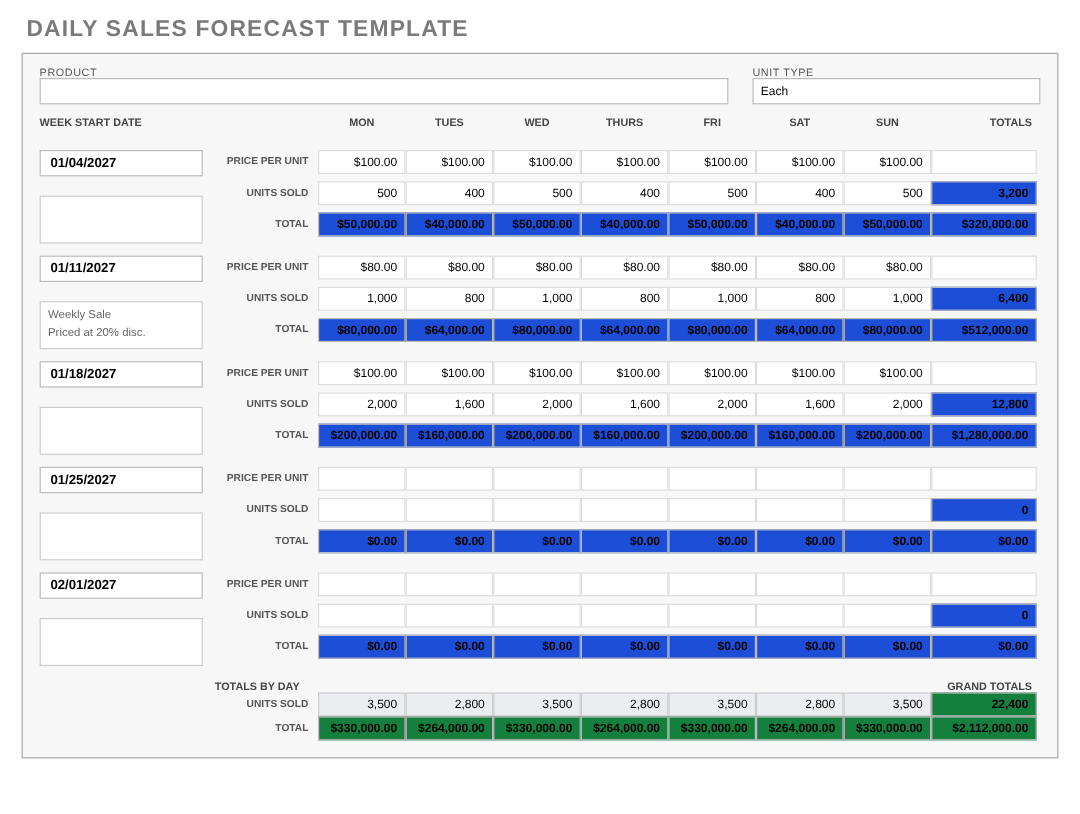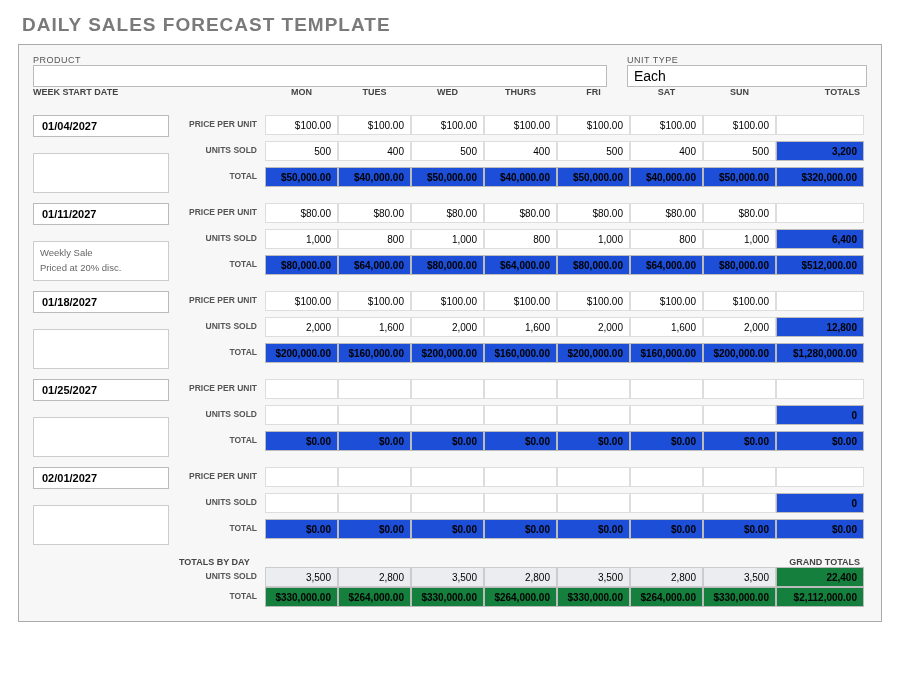--- a/index.html
+++ b/index.html
@@ -1,21 +1,21 @@
 <!DOCTYPE html>
 <html><head>
 <meta charset="utf-8">
 <style>
   * { box-sizing: border-box; margin: 0; padding: 0; }
   body { font-family: Arial, Helvetica, sans-serif; background: #fff; width: 900px; height: 678px; overflow: hidden; }
   .page-title { font-size: 19px; font-weight: bold; color: #7a7a7a; letter-spacing: 1px; padding: 14px 22px 8px; }
   .frame { margin: 0 18px; border: 1px solid #aaa; background: #f7f7f7; padding: 10px 14px 14px; }
-  .top-row { display: grid; grid-template-columns: 1fr 240px; gap: 20px; }
+  .top-row { display: grid; grid-template-columns: 1fr 240px; gap: 20px; margin-bottom: 10px; }
   .field-label { font-size: 9px; color: #555; letter-spacing: .5px; }
-  .field-box { background: #fff; border: 1px solid #bbb; height: 22px; padding: 3px 6px; font-size: 14px; width: 100%; }
+  .field-box { background: #fff; border: 1px solid #bbb; height: 22px; padding: 3px 6px; font-size: 10px; width: 100%; }
   .hdr-row { display: grid; grid-template-columns: 146px 86px 73px 73px 73px 73px 73px 73px 73px 88px; font-size: 9px; font-weight: bold; color: #444; margin-bottom: 18px; }
   .hdr-row > div { text-align: center; }
   .hdr-row .left { text-align: left; }
   .hdr-row .right { text-align: right; padding-right: 4px; }
   .week { margin-bottom: 10px; }
   .week-grid { display: grid; grid-template-columns: 146px 86px 73px 73px 73px 73px 73px 73px 73px 88px; }
   .left-block { grid-row: span 3; padding-right: 10px; }
   .date-box { background: #fff; border: 1px solid #bbb; padding: 4px 8px; font-size: 11px; font-weight: bold; margin-bottom: 16px; }
   .notes-box { background: #fff; border: 1px solid #ccc; height: 40px; padding: 3px 6px; font-size: 9.5px; color: #666; line-height: 1.6; }
   .row-label { font-size: 8.5px; text-align: right; padding: 4px 8px 0 0; color: #555; font-weight: bold; }

